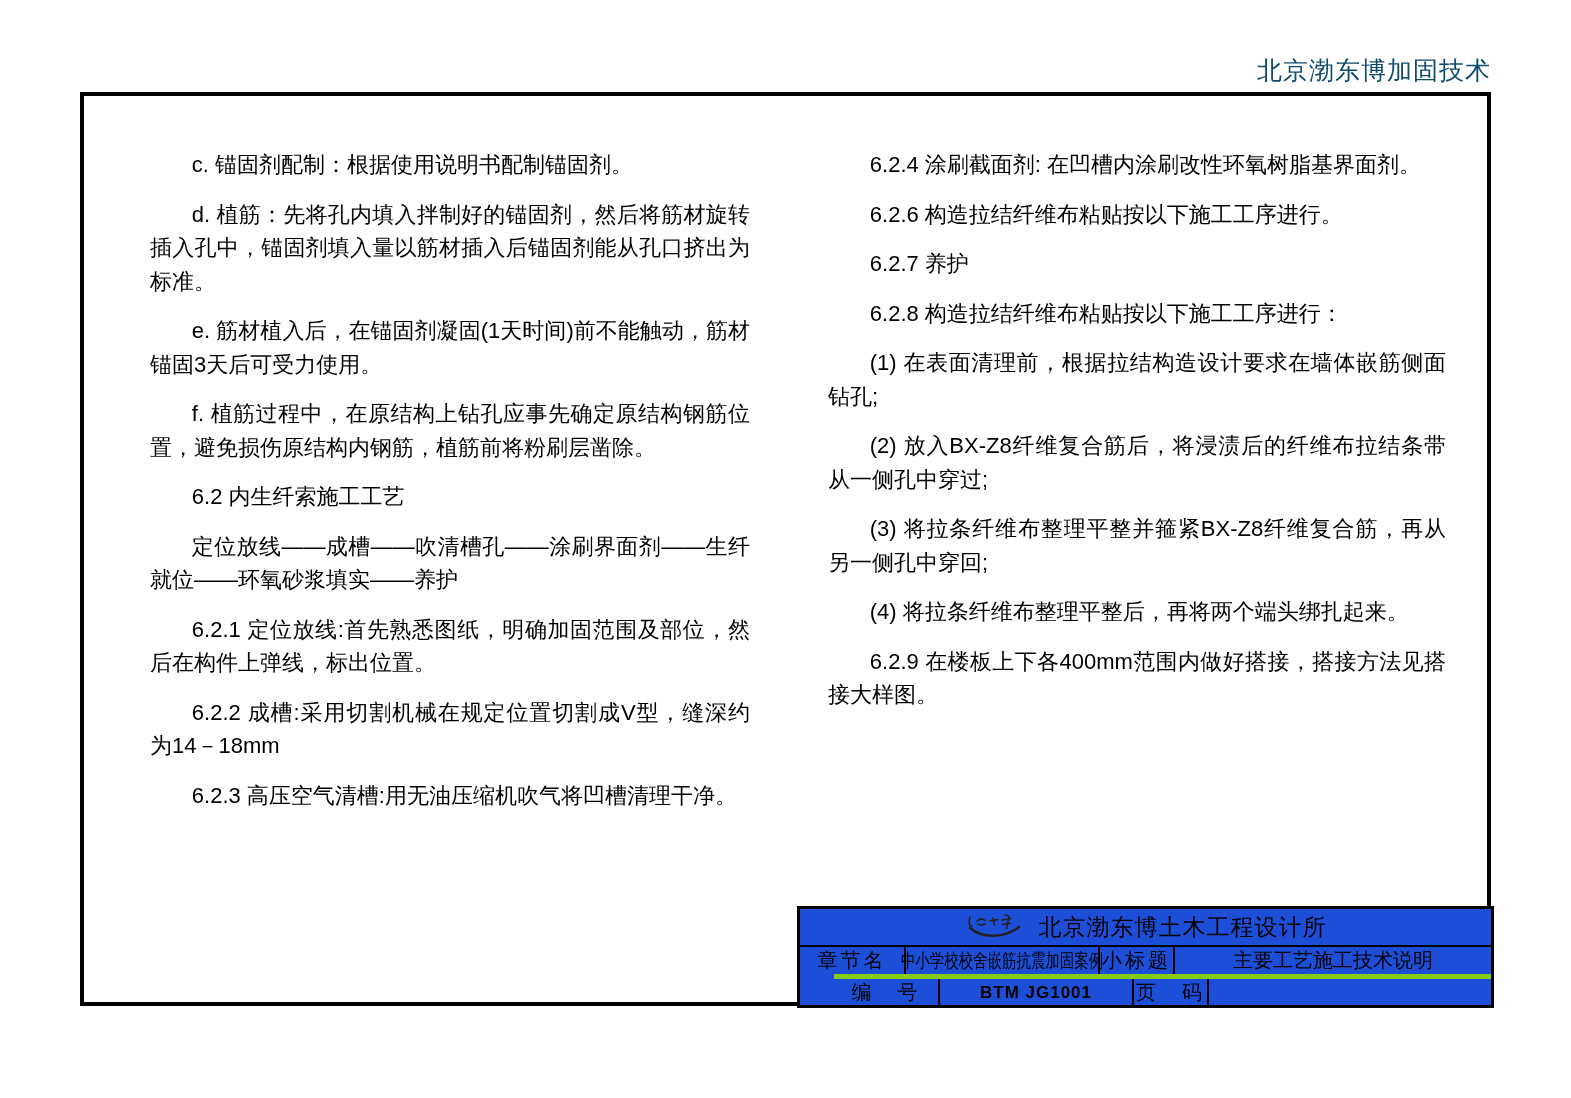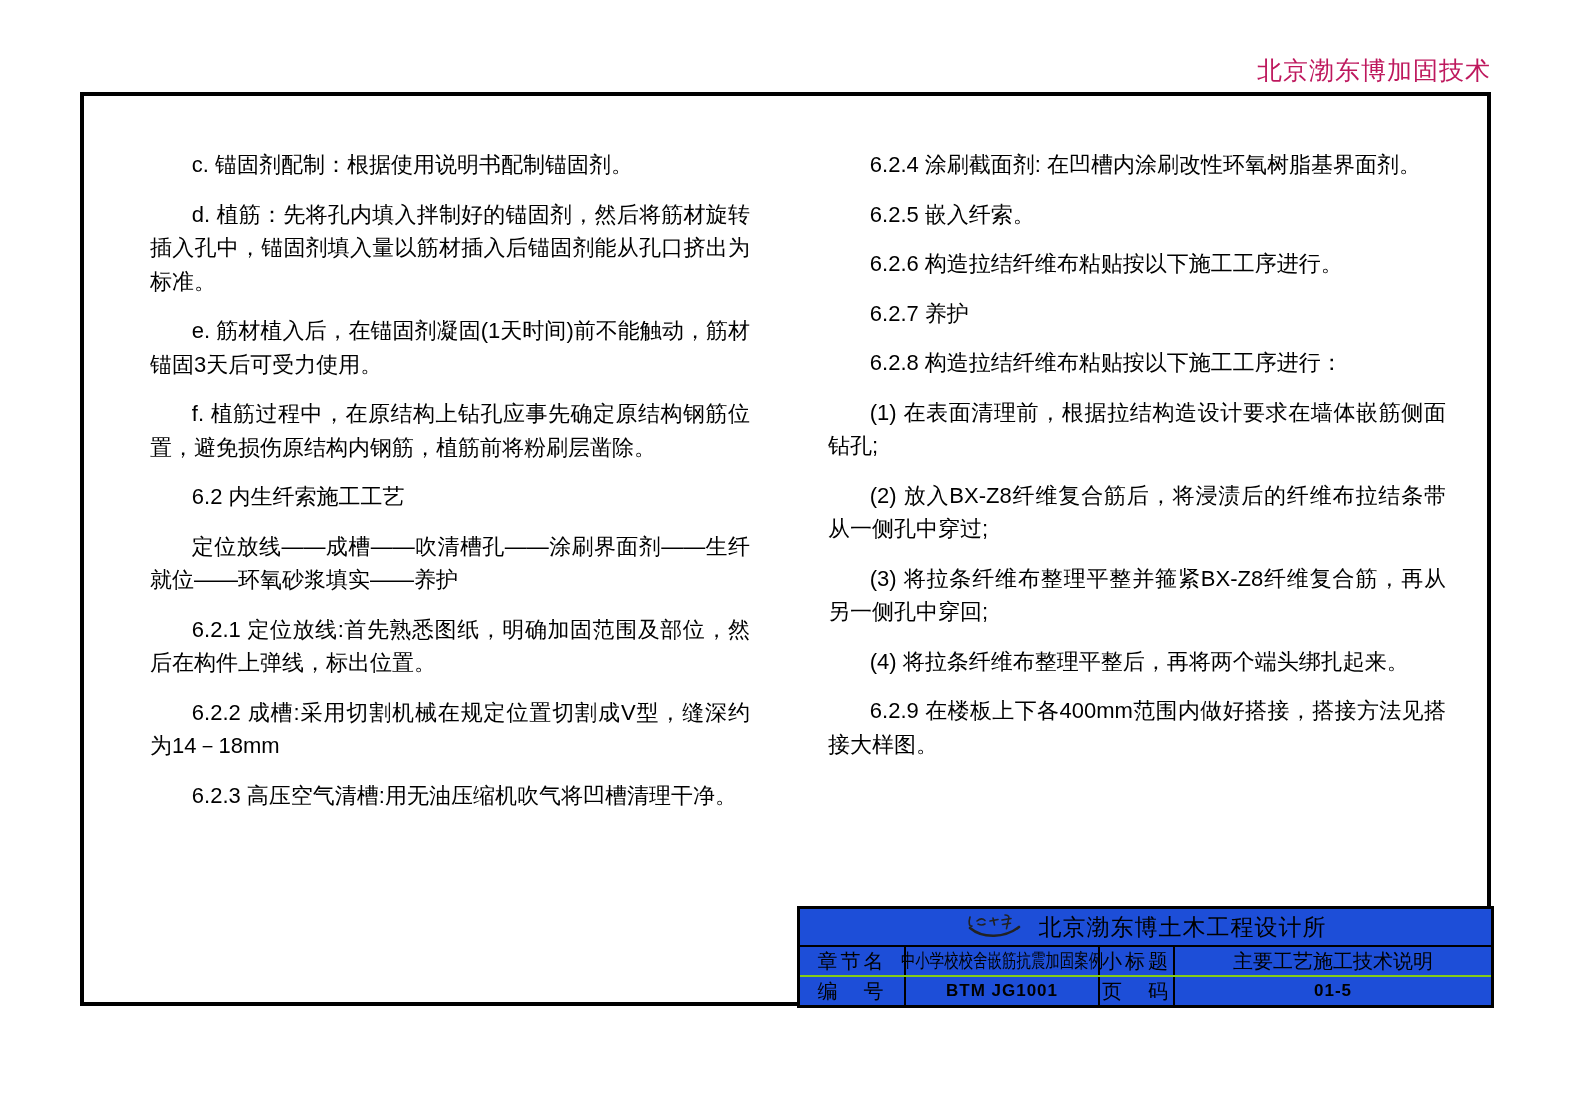--- a/index.html
+++ b/index.html
@@ -6,21 +6,21 @@
   body{
     width:1571px;height:1098px;position:relative;
     background:#ffffff;color:#000;
     font-family:"Liberation Sans",sans-serif;
     overflow:hidden;
   }
   
   .doc-header{
     position:absolute;top:54px;right:80px;
     font-family:"Liberation Serif",serif;
-    font-size:25px;color:#be185d;letter-spacing:1px;
+    font-size:25px;color:#0c4a6e;letter-spacing:1px;
     white-space:nowrap;
   }
   
   .outer-box{
     position:absolute;left:80px;top:92px;
     width:1411px;height:914px;
     border:4px solid #000;box-sizing:border-box;
     background:#fff;
   }
   
@@ -42,21 +42,21 @@
   .tb-company{
     height:36px;flex:0 0 36px;border-bottom:2px solid #000;
     display:flex;align-items:center;justify-content:center;gap:12px;
     font-size:23px;letter-spacing:1px;
   }
   .tb-logo{flex:0 0 auto;display:flex;align-items:center;}
   .tb-row{
     flex:1;display:grid;
     grid-template-columns:106px 194px 75px 1fr;
   }
-  .tb-row + .tb-row{border-top:2px solid #84cc16;}
+  .tb-row + .tb-row{border-top:5px solid #84cc16;margin-left:34px;}
   .tb-cell{
     display:flex;align-items:center;justify-content:center;
     font-size:20px;white-space:nowrap;overflow:visible;text-align:right;
   }
   .tb-cell.v-line{border-right:2px solid #000;}
   .tb-label{letter-spacing:3px;}
   .condensed{
     font-size:19px;transform:scaleX(0.76);transform-origin:center;
   }
   .code{font-weight:bold;letter-spacing:1px;font-size:17px;}
@@ -86,21 +86,20 @@
 
       <p class="para">6.2.2 成槽:采用切割机械在规定位置切割成V型，缝深约为14－18mm</p>
 
       <p class="para">6.2.3 高压空气清槽:用无油压缩机吹气将凹槽清理干净。</p>
     </div>
 
   <div class="col col-right">
 
       <p class="para">6.2.4 涂刷截面剂: 在凹槽内涂刷改性环氧树脂基界面剂。</p>
 
-      <p class="para">6.2.5 嵌入纤索。</p>
 
       <p class="para">6.2.6 构造拉结纤维布粘贴按以下施工工序进行。</p>
 
       <p class="para">6.2.7 养护</p>
 
       <p class="para">6.2.8 构造拉结纤维布粘贴按以下施工工序进行：</p>
 
       <p class="para">(1)  在表面清理前，根据拉结构造设计要求在墙体嵌筋侧面钻孔;</p>
 
       <p class="para">(2)  放入BX-Z8纤维复合筋后，将浸渍后的纤维布拉结条带从一侧孔中穿过;</p>
@@ -139,16 +138,15 @@
       <span class="condensed">中小学校校舍嵌筋抗震加固案例</span>
     </div>
     <div class="tb-cell v-line tb-label">小标题</div>
     <div class="tb-cell">主要工艺施工技术说明</div>
   </div>
 
   <div class="tb-row">
     <div class="tb-cell v-line tb-label">编　号</div>
     <div class="tb-cell v-line code">BTM JG1001</div>
     <div class="tb-cell v-line tb-label">页　码</div>
-    <div class="tb-cell code">01-5</div>
   </div>
 
 </div>
 
 </body></html>

